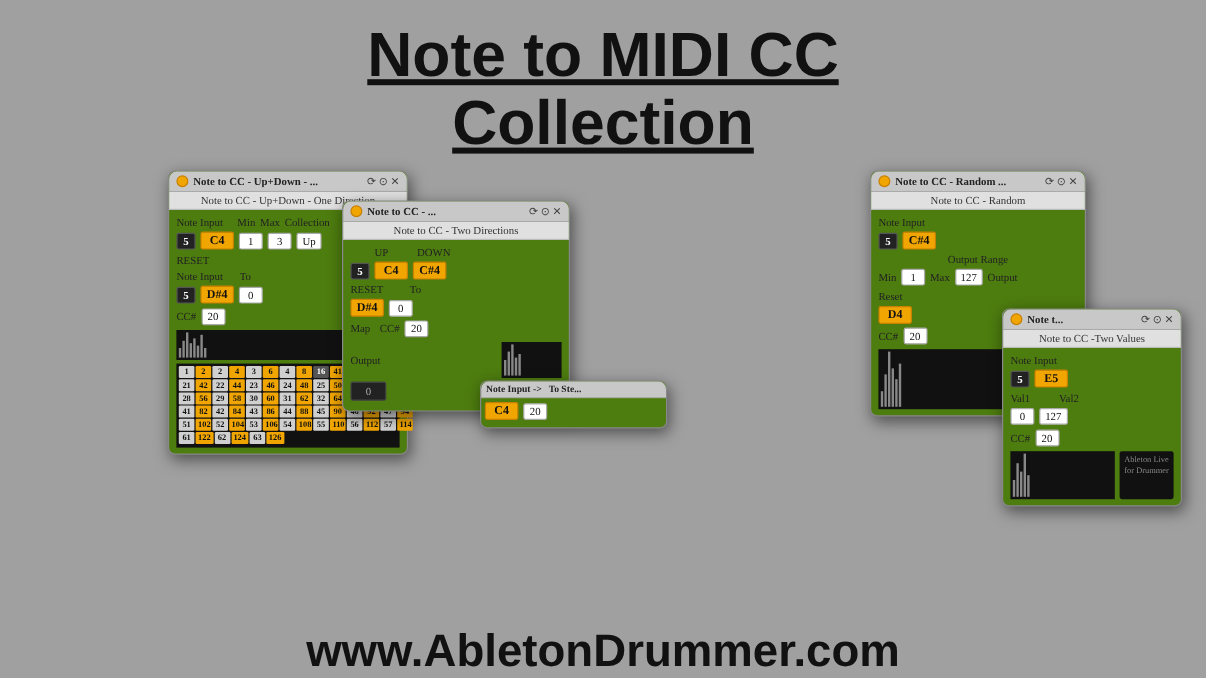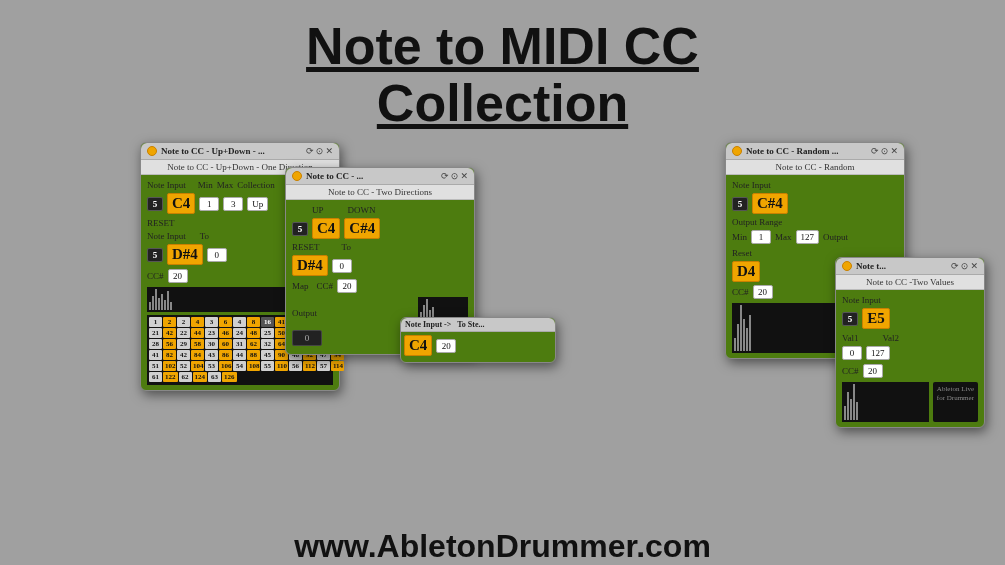--- a/index.html
+++ b/index.html
@@ -24,21 +24,21 @@
     .main-title {
       font-size: 52px;
       font-weight: 900;
       color: #111;
       text-decoration: underline;
       line-height: 1.1;
       font-family: Arial Black, Arial, sans-serif;
     }
 
     .bottom-url {
-      font-size: 32px;
+      font-size: 38px;
       font-weight: 900;
       color: #111;
       text-align: center;
       padding: 12px 0 0 0;
       font-family: Arial Black, Arial, sans-serif;
     }
 
     
     .plugins-area {
       position: relative;
@@ -120,21 +120,21 @@
 
     .field-label {
       font-size: 9px;
       color: #222;
       white-space: nowrap;
     }
 
     .input-box {
       background: #f0a500;
       color: #111;
-      font-size: 15px;
+      font-size: 10px;
       font-weight: bold;
       padding: 1px 4px;
       border: 1px solid #c88000;
       border-radius: 2px;
       min-width: 28px;
       text-align: center;
     }
 
     .input-box-dark {
       background: #222;
@@ -438,21 +438,21 @@
     </div>
     <div class="plugin-subtitle">Note to CC - Random</div>
     <div class="plugin-body">
       <div class="field-row">
         <span class="field-label">Note Input</span>
       </div>
       <div class="field-row">
         <span class="input-box-dark">5</span>
         <span class="input-box">C#4</span>
       </div>
-      <div class="field-row" style="margin-top:0;">
+      <div class="field-row" style="margin-top:0;justify-content:center;">
         <span class="field-label">Output Range</span>
       </div>
       <div class="field-row">
         <span class="field-label">Min</span>
         <span class="input-box-white">1</span>
         <span class="field-label">Max</span>
         <span class="input-box-white">127</span>
         <span class="field-label">Output</span>
       </div>
       <div class="field-row" style="margin-top:4px;">

